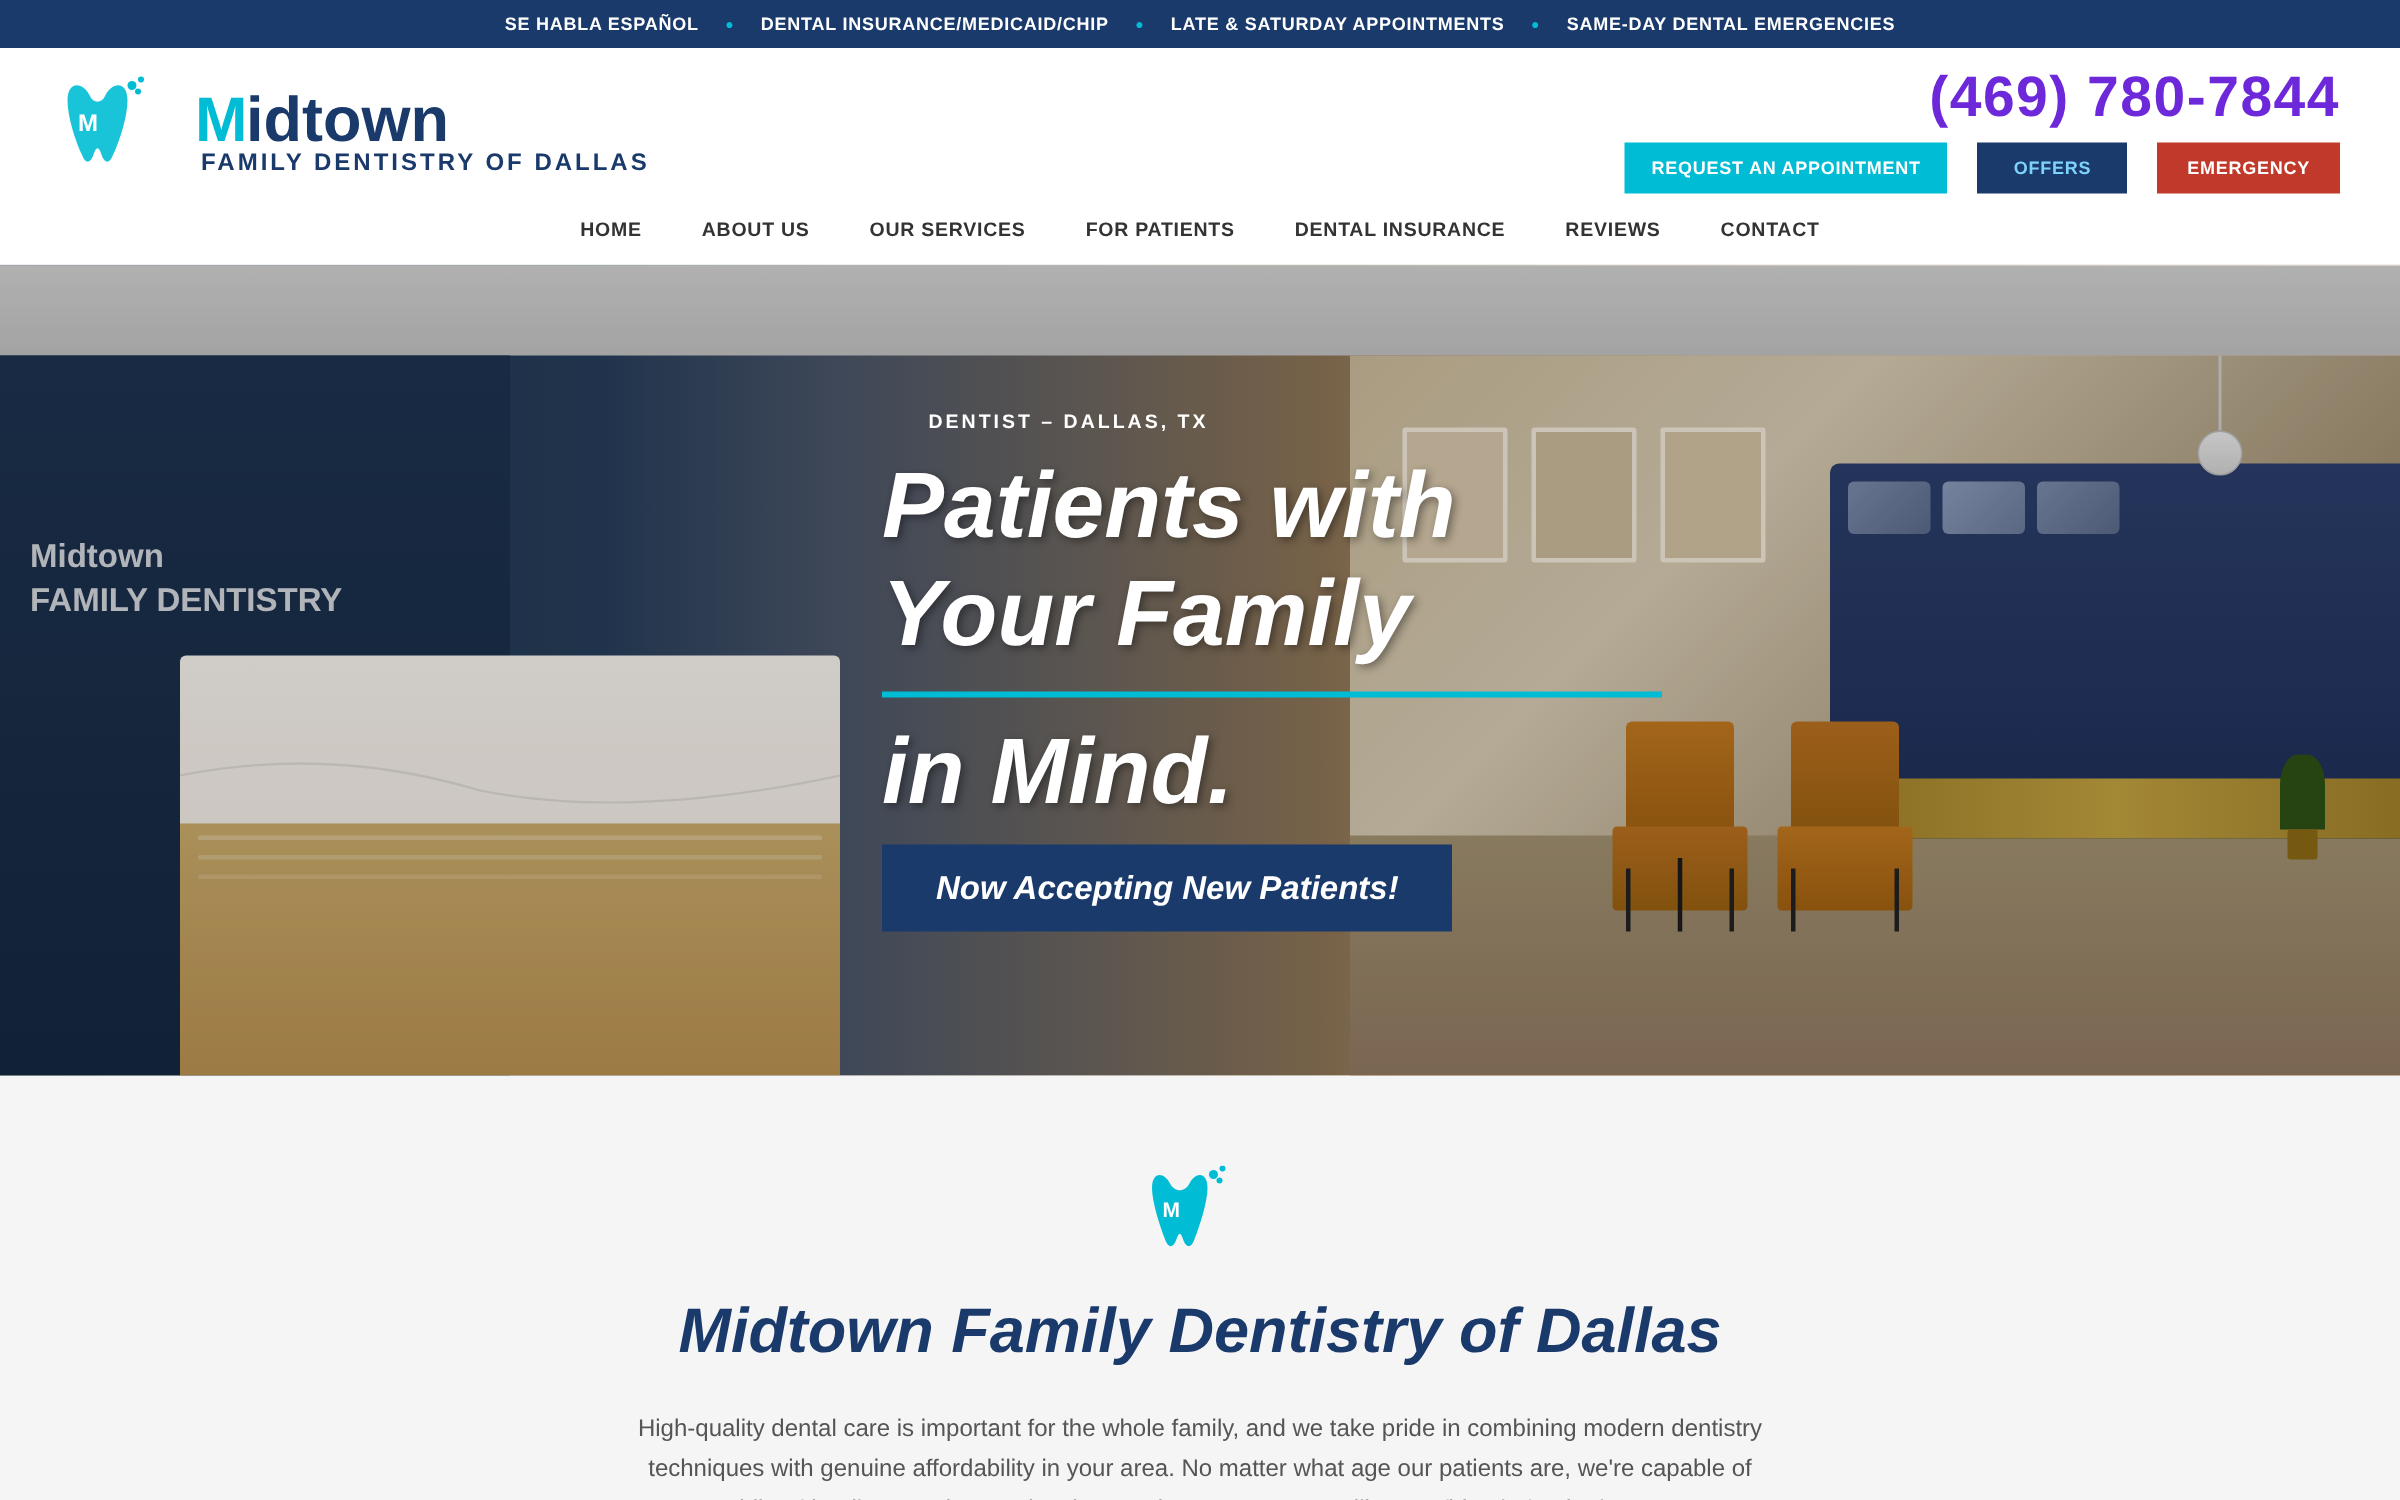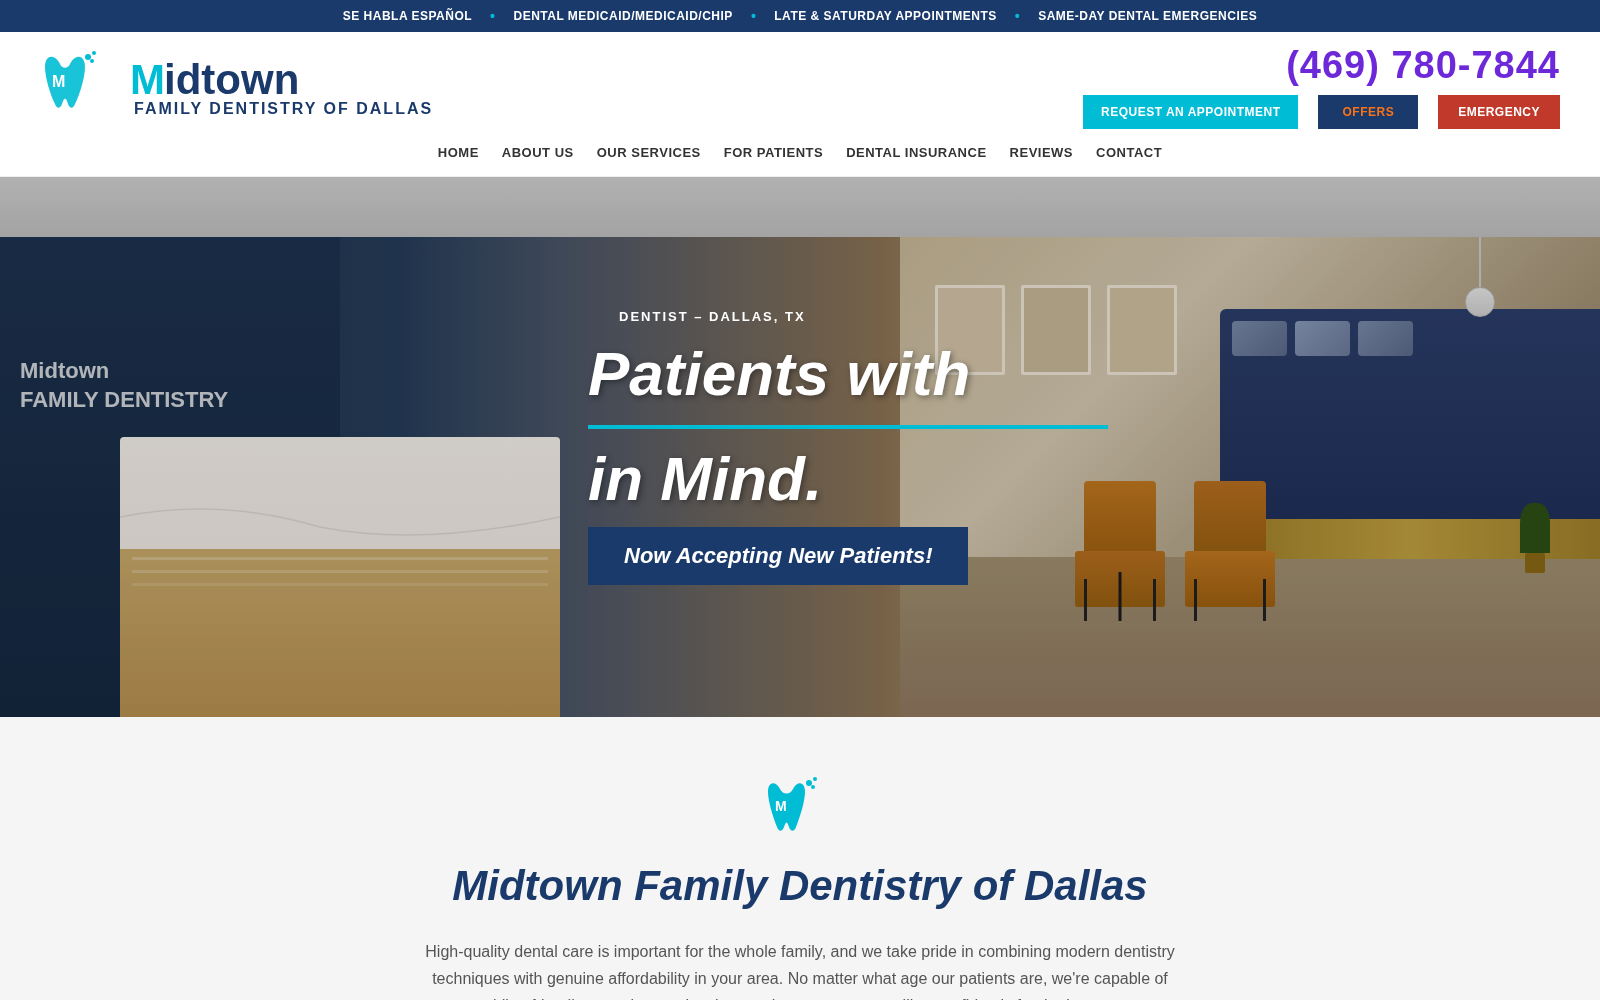--- a/index.html
+++ b/index.html
@@ -75,21 +75,21 @@
       font-size: 12px;
       font-weight: 700;
       letter-spacing: 0.5px;
       padding: 10px 18px;
       border: none;
       cursor: pointer;
       text-transform: uppercase;
     }
     .btn-offers {
       background: #1a3a6b;
-      color: #f97316;
+      color: #7dd3fc;
       font-size: 12px;
       font-weight: 700;
       letter-spacing: 0.5px;
       padding: 6px 24px;
       border: none;
       cursor: pointer;
       text-transform: uppercase;
     }
     .btn-emergency {
       background: #c0392b;
@@ -103,21 +103,21 @@
       text-transform: uppercase;
     }
 
     
     .nav-bar {
       background: white;
       display: flex;
       align-items: flex-end;
       justify-content: center;
       padding: 0 40px 12px 40px;
-      gap: 23px;
+      gap: 40px;
       border-bottom: 1px solid #eee;
     }
     .nav-item {
       font-size: 13px;
       font-weight: 700;
       color: #333;
       letter-spacing: 0.5px;
       text-transform: uppercase;
       cursor: pointer;
       text-decoration: none;
@@ -230,21 +230,21 @@
       display: flex;
       align-items: center;
     }
   </style>
 </head>
 <body>
 
 <div class="top-bar">
   <span>SE HABLA ESPAÑOL</span>
   <span class="top-bar-dot">•</span>
-  <span>DENTAL MEDICAID/MEDICAID/CHIP</span>
+  <span>DENTAL INSURANCE/MEDICAID/CHIP</span>
   <span class="top-bar-dot">•</span>
   <span>LATE &amp; SATURDAY APPOINTMENTS</span>
   <span class="top-bar-dot">•</span>
   <span>SAME-DAY DENTAL EMERGENCIES</span>
 </div>
 
 <div class="header">
 
   <div class="logo-area">
     <div class="logo-svg-container">
@@ -365,20 +365,21 @@
         <div style="width:20px;height:20px;background:#8B6914;margin:0 auto;border-radius:2px;"></div>
       </div>
     </div>
 
     <div class="hero-overlay"></div>
   </div>
 
   <div class="hero-text-overlay">
     <div class="hero-subtitle">DENTIST – DALLAS, TX</div>
     <div class="hero-title">Patients with</div>
+    <div class="hero-title">Your Family</div>
     <div class="hero-title-line"></div>
     <div class="hero-title">in Mind.</div>
     <button class="hero-cta-btn">Now Accepting New Patients!</button>
   </div>
 </div>
 
 <div class="welcome-section">
 
   <div class="welcome-icon">
     <svg width="70" height="65" viewBox="0 0 70 65">

